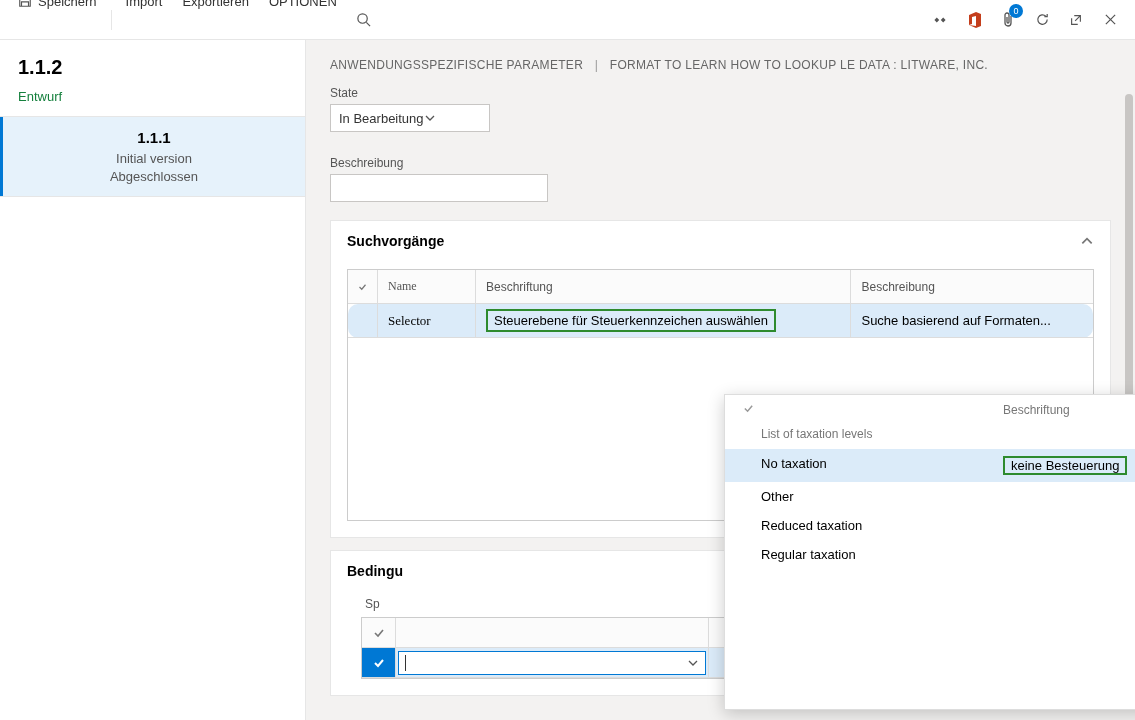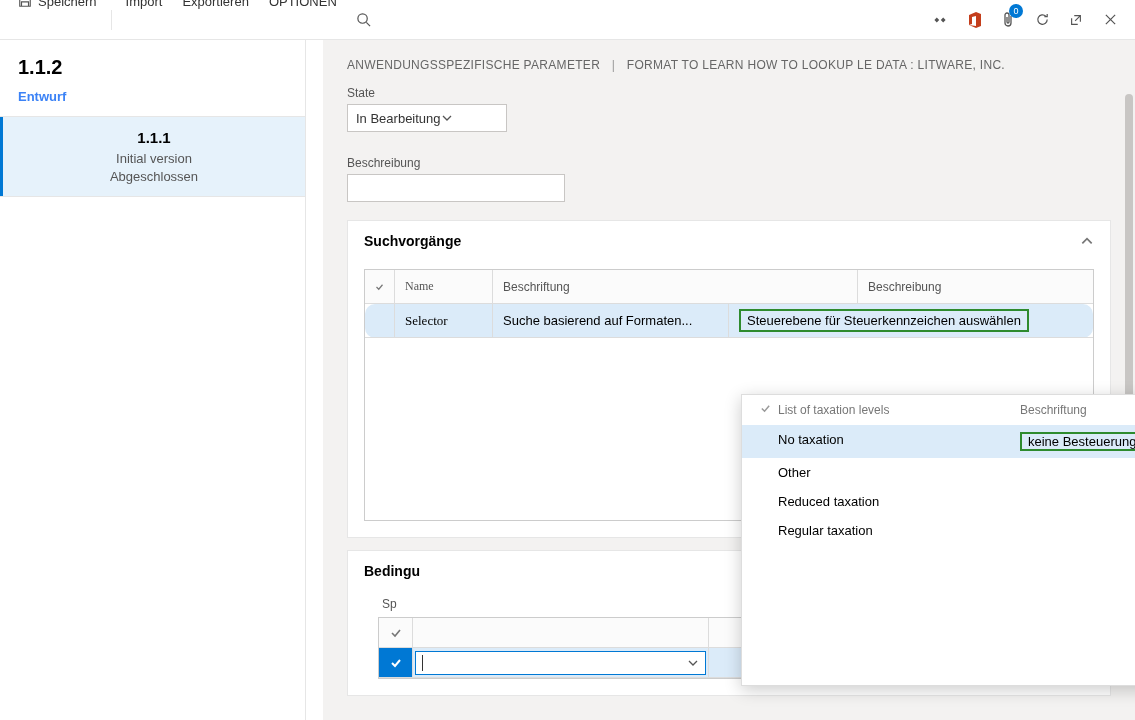--- a/index.html
+++ b/index.html
@@ -7,26 +7,26 @@
 
 
 .cmdbar { height: 40px; display: flex; align-items: center; border-bottom: 1px solid #e6e6e6; padding: 0 8px; font-size: 13px; color: #333; }
 .cmdbar .btn { padding: 0 10px; height: 52px; display: inline-flex; align-items: flex-start; cursor: pointer; }
 .cmdbar .btn svg { margin-right: 6px; }
 .cmdbar .sep { width: 1px; height: 20px; background: #e6e6e6; margin: 0 4px; }
 .cmdbar .spacer { flex: 1; }
 .cmdbar .icon-btn { width: 34px; height: 40px; display: inline-flex; align-items: center; justify-content: center; cursor: pointer; }
 
 
-.main { display: flex; height: calc(720px - 40px); gap: 17px; }
+.main { display: flex; height: calc(720px - 40px); }
 .left { width: 306px; border-right: 1px solid #e6e6e6; background: #fff; }
 .right { flex: 1; background: #f3f2f1; position: relative; }
 
 .left-header { padding: 16px 18px 10px; font-size: 20px; font-weight: 600; }
-.left-sub { padding: 0 18px 12px; font-size: 13px; color: #3b82f6; font-weight: bold; }
+.left-sub { padding: 0 18px 12px; font-size: 13px; color: #15803d; }
 .left-item { padding: 12px 30px 10px; border-left: 3px solid transparent; cursor: pointer; text-align: center; }
 .left-item.selected { background: #e6f2fb; border-left-color: #0078d4; }
 .left-item .title { font-size: 15px; font-weight: 600; margin-bottom: 4px; }
 .left-item .line { font-size: 13px; color: #555; line-height: 1.4; }
 .left-divider { height: 1px; background: #e6e6e6; }
 
 
 .crumb { padding: 18px 24px 8px; font-size: 12px; letter-spacing: .3px; color: #666; }
 .crumb .sep2 { padding: 0 8px; color: #999; }
 .formrow { display: flex; gap: 24px; padding: 6px 24px 14px; flex-direction: column; }
@@ -66,21 +66,21 @@
 .blue-check { background: #0078d4; color: #fff; }
 .cell-input { flex: 1; border: 1px solid #0078d4; height: 24px; margin: 2px; display: flex; align-items: center; justify-content: flex-end; padding-right: 6px; background: #fff; }
 .cell-input.left-align { justify-content: flex-start; padding-left: 6px; }
 .cell-input .caret { margin-left: auto; }
 .plain-input { flex: 1; height: 24px; margin: 2px; display: flex; align-items: center; justify-content: flex-end; padding: 0 6px; background: transparent; }
 
 
 .dropdown { position: absolute; left: 418px; top: 354px; width: 490px; background: #fff; box-shadow: 0 4px 16px rgba(0,0,0,.2); z-index: 50; font-size: 13px; border: 1px solid #ddd; }
 .dd-head { display: flex; padding: 8px 10px; color: #777; font-size: 12px; }
 .dd-head .c1 { width: 26px; display: flex; justify-content: center; }
-.dd-head .c2 { flex: 1; }
+.dd-head .c2 { flex: 1; margin-top: 24px; }
 .dd-head .c3 { width: 200px; }
 .dd-row { display: flex; padding: 7px 10px; cursor: pointer; }
 .dd-row .c1 { width: 26px; }
 .dd-row .c2 { flex: 1; }
 .dd-row .c3 { width: 200px; }
 .dd-row.sel { background: #dbebf9; }
 .dd-body { padding-bottom: 140px; }
 .green-tight { border: 2px solid #2e8b2e; padding: 0 6px; display: inline-block; }
 
 
@@ -204,24 +204,24 @@
                   <path fill="none" stroke="#777" stroke-width="1.6" d="M2 6l3 3 5-6"></path>
                 </svg>
             </div>
             <div class="grid-cell g-name">Name</div>
             <div class="grid-cell g-besch">Beschriftung</div>
             <div class="grid-cell g-descr">Beschreibung</div>
           </div>
           <div class="grid-row data sel">
             <div class="grid-cell g-check"></div>
             <div class="grid-cell g-name">Selector</div>
-            <div class="grid-cell g-descr">Suche basierend auf Formaten...</div>
             <div class="grid-cell g-besch">
               <span class="green-box">Steuerebene für Steuerkennzeichen auswählen</span>
             </div>
+            <div class="grid-cell g-descr">Suche basierend auf Formaten...</div>
           </div>
           <div class="grid-row grid-empty"></div>
         </div>
       </div>
     </div>
 
     <div class="panel">
       <div class="panel-header">
         <span>Bedingu</span>
         <svg width="14" height="14" viewBox="0 0 12 12">

